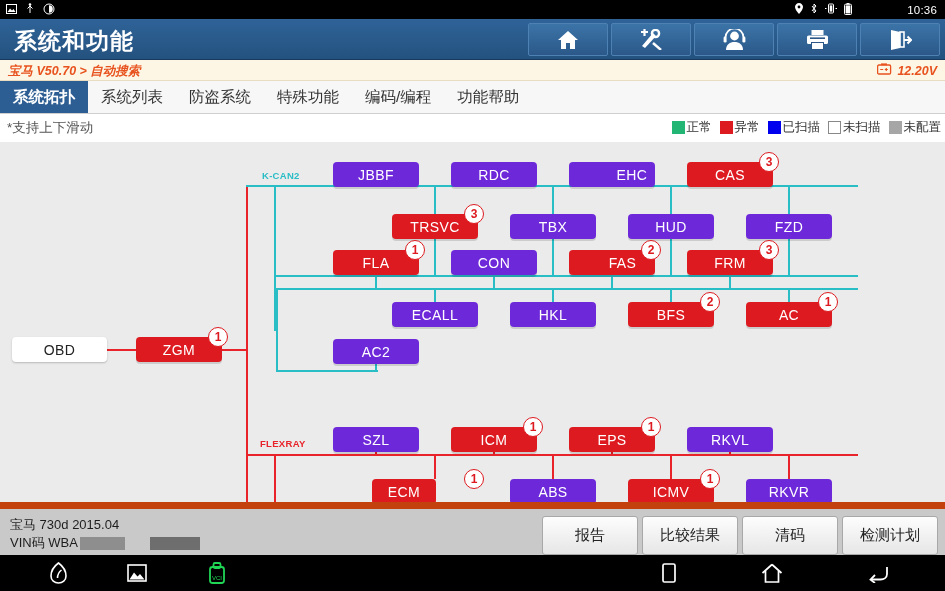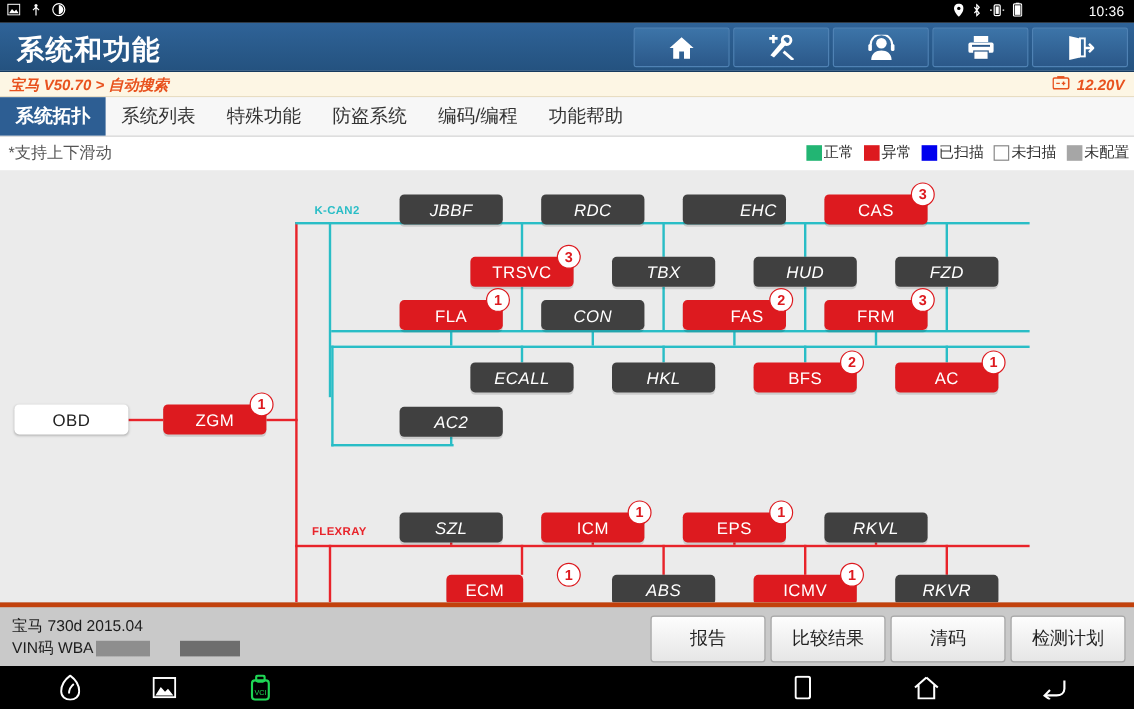--- a/index.html
+++ b/index.html
@@ -83,34 +83,34 @@
   .buslabel { position:absolute; font-size:9.5px; font-weight:bold; color:#29bdc6; letter-spacing:.3px; }
   .buslabel.red { color:#e8232a; }
 
   .node {
     position:absolute; height:25px; border-radius:4px;
     display:flex; align-items:center; justify-content:center;
     font-size:14px; color:#fff; letter-spacing:.4px;
     box-shadow:0 2px 0 rgba(0,0,0,.13);
     cursor:pointer;
   }
-  .node.ok   { background:#404040;font-style:italic; }
+  .node.ok   { background:#6d28d9; }
   .node.err  { background:#dd1a1f; }
   .node.none { background:#ffffff; color:#222; box-shadow:0 1px 2px rgba(0,0,0,.22); }
   .badge {
     position:absolute; width:20px; height:20px; border-radius:50%;
     background:#fff; border:1.5px solid #dd1a1f; color:#dd1a1f;
     font-size:12px; font-weight:bold; display:flex; align-items:center; justify-content:center;
     pointer-events:none;
   }
 
   
   .bottombar {
     position:absolute; left:0; top:502px; width:945px; height:53px;
-    background:#c9c9c9; border-top:4px solid #c2410c;
+    background:#c9c9c9; border-top:7px solid #c2410c;
   }
   .vinwrap { position:absolute; left:10px; top:7px; font-size:13px; color:#1d1d1d; line-height:18px; }
   .vinline2 { display:flex; align-items:center; }
   .redact { display:inline-block; width:150px; height:13px; margin-left:2px;
     background:linear-gradient(90deg,#8e8e8e 0 45px,#c9c9c9 45px 70px,#6e6e6e 70px 120px,#c9c9c9 120px 150px); }
   .actions { position:absolute; right:7px; top:7px; display:flex; gap:4px; }
   .abtn {
     width:96px; height:39px; border:1px solid #a8a8a8; border-radius:3px;
     background:linear-gradient(#fdfdfd,#e6e6e6);
     display:flex; align-items:center; justify-content:center;
@@ -242,22 +242,22 @@
           <path d="M3.2 6.5 L6.2 6.5 M10.8 6.5 L7.8 6.5 M9.3 5 L9.3 8" stroke="#e8521e" stroke-width="1.2"></path>
         </svg>
       </span>
       <span>12.20V</span>
     </div>
   </div>
 
   <div class="tabbar" id="tabbar">
       <div class="tab active">系统拓扑</div>
       <div class="tab">系统列表</div>
+      <div class="tab">防盗系统</div>
       <div class="tab">特殊功能</div>
-      <div class="tab">防盗系统</div>
       <div class="tab">编码/编程</div>
       <div class="tab">功能帮助</div>
     </div>
 
   <div class="hintrow">
     <div class="hint">*支持上下滑动</div>
     <div class="legend" id="legend">
         <div class="lg">
           <span class="lgsw" style="background: rgb(34, 181, 115);"></span>
           <span>正常</span>

